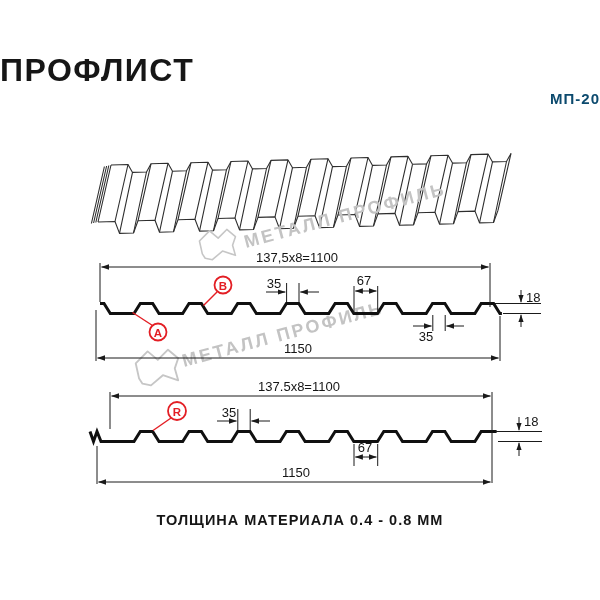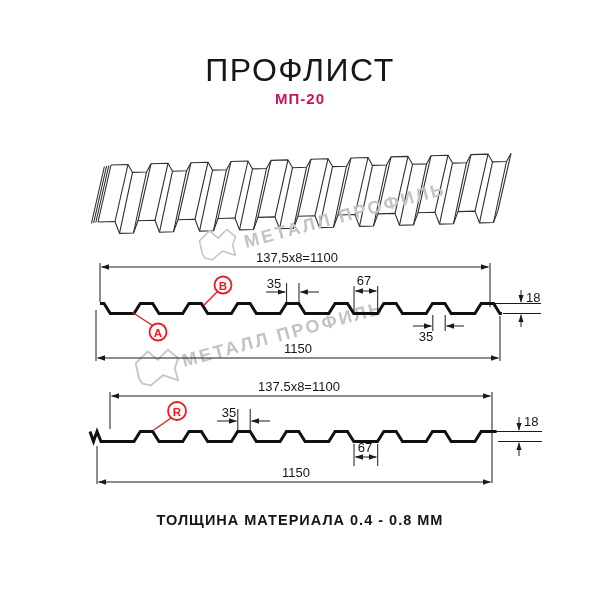--- a/index.html
+++ b/index.html
@@ -1,26 +1,26 @@
 <!DOCTYPE html>
 <html><head>
 <meta charset="utf-8">
 <style>
   html,body{margin:0;padding:0;}
   body{
     width:600px;height:600px;position:relative;background:#ffffff;overflow:hidden;
     font-family:"Liberation Sans",sans-serif;
   }
   .title{
-    position:absolute;top:52px;left:0;width:100%;text-align:center;
-    font-size:32px;font-weight:400;letter-spacing:1.5px;color:#161616;
+    position:absolute;top:52px;left:0;width:100%;text-align:left;
+    font-size:32px;font-weight:700;letter-spacing:1.5px;color:#161616;
   }
   .subtitle{
-    position:absolute;top:90px;left:0;width:100%;text-align:center;
-    font-size:15px;font-weight:bold;letter-spacing:1px;color:#be185d;
+    position:absolute;top:90px;left:0;width:100%;text-align:right;
+    font-size:15px;font-weight:bold;letter-spacing:1px;color:#0c4a6e;
   }
   .footer-note{
     position:absolute;top:512px;left:0;width:100%;text-align:center;
     font-size:14.5px;font-weight:bold;letter-spacing:1px;color:#161616;
   }
   svg.drawing{position:absolute;left:0;top:0;}
   .sheet{stroke:#2e2e2e;stroke-width:1.1;fill:none;stroke-linejoin:round;}
   .prof{stroke:#101010;stroke-width:3;fill:none;stroke-linejoin:miter;}
   .dim{stroke:#1a1a1a;stroke-width:1;fill:none;}
   .dimtxt{font-family:"Liberation Sans",sans-serif;font-size:13px;fill:#161616;}

